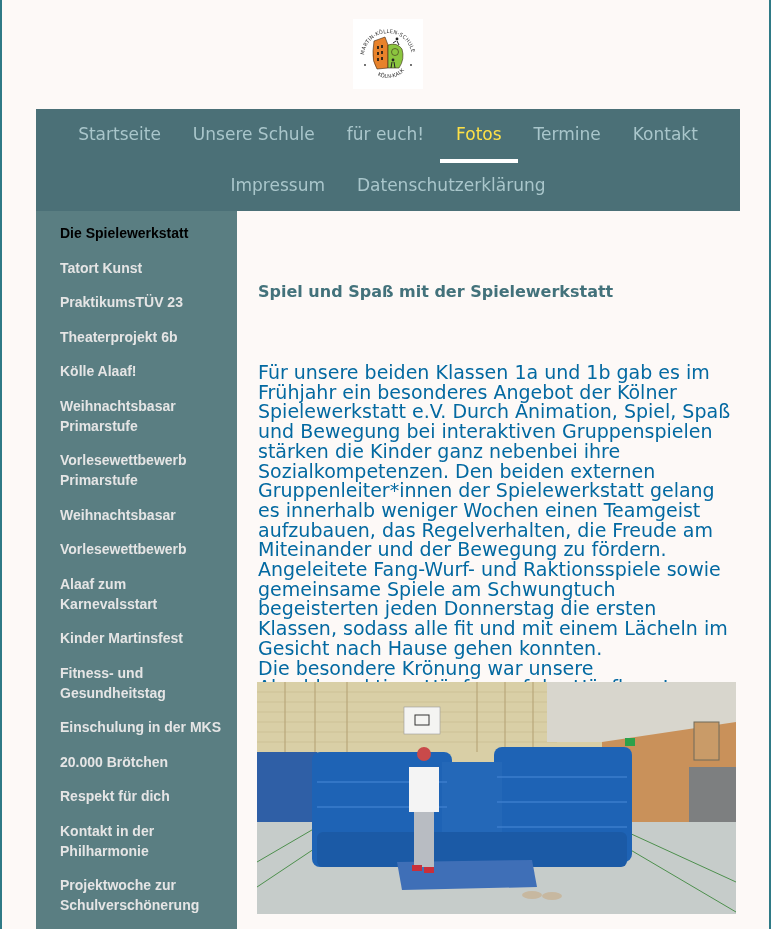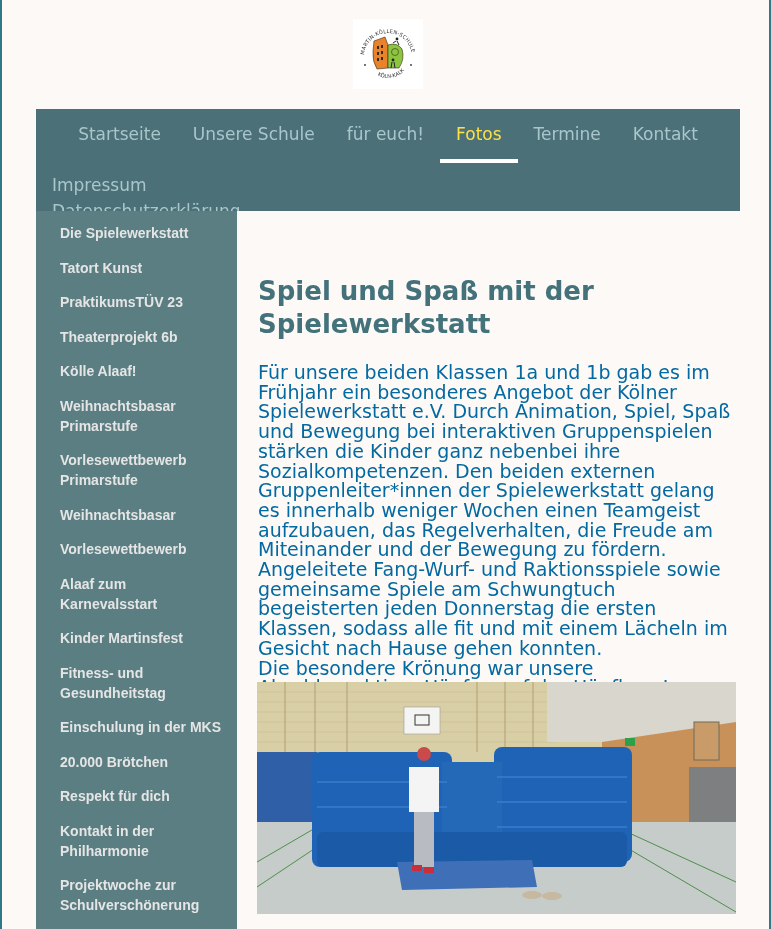--- a/index.html
+++ b/index.html
@@ -22,21 +22,21 @@
     .nav {
       position: absolute; left: 34px; top: 109px;
       width: 704px; height: 102px;
       background: #4b7077;
     }
     .nav-row {
       position: absolute; left: 0; width: 100%;
       display: flex; justify-content: center;
     }
     .nav-row.r1 { top: 12px; }
-    .nav-row.r2 { top: 63px; flex-direction: column; }
+    .nav-row.r2 { top: 63px; }
     .nav-item {
       position: relative;
       font-family: "DejaVu Sans", sans-serif;
       font-size: 17px;
       color: #a9c6cb;
       padding: 0 16px;
       height: 26px; line-height: 26px;
       cursor: pointer;
       white-space: nowrap;
     }
@@ -55,31 +55,31 @@
       display: block;
       font-family: "Liberation Sans", sans-serif;
       font-weight: bold;
       font-size: 14px;
       line-height: 20px;
       color: #e5e5e5;
       padding: 0 10px 0 24px;
       margin-bottom: 14.5px;
       cursor: pointer;
     }
-    .side-item.active { color: #e5e5e5; }
+    .side-item.active { color: #000000; }
     .main {
       position: absolute; left: 235px; top: 211px;
       width: 503px; height: 718px;
       background: #fdf9f7;
     }
     .title {
       position: absolute; left: 21px; top: 64px; width: 460px;
       font-family: "DejaVu Sans", sans-serif;
       font-weight: bold;
-      font-size: 26px;
+      font-size: 16px;
       line-height: 33px;
       color: #43727b;
     }
     .body-text {
       position: absolute; left: 21px; top: 152px; width: 480px;
       font-family: "DejaVu Sans", sans-serif;
       font-size: 19px;
       line-height: 19.7px;
       color: #0369a1;
     }

